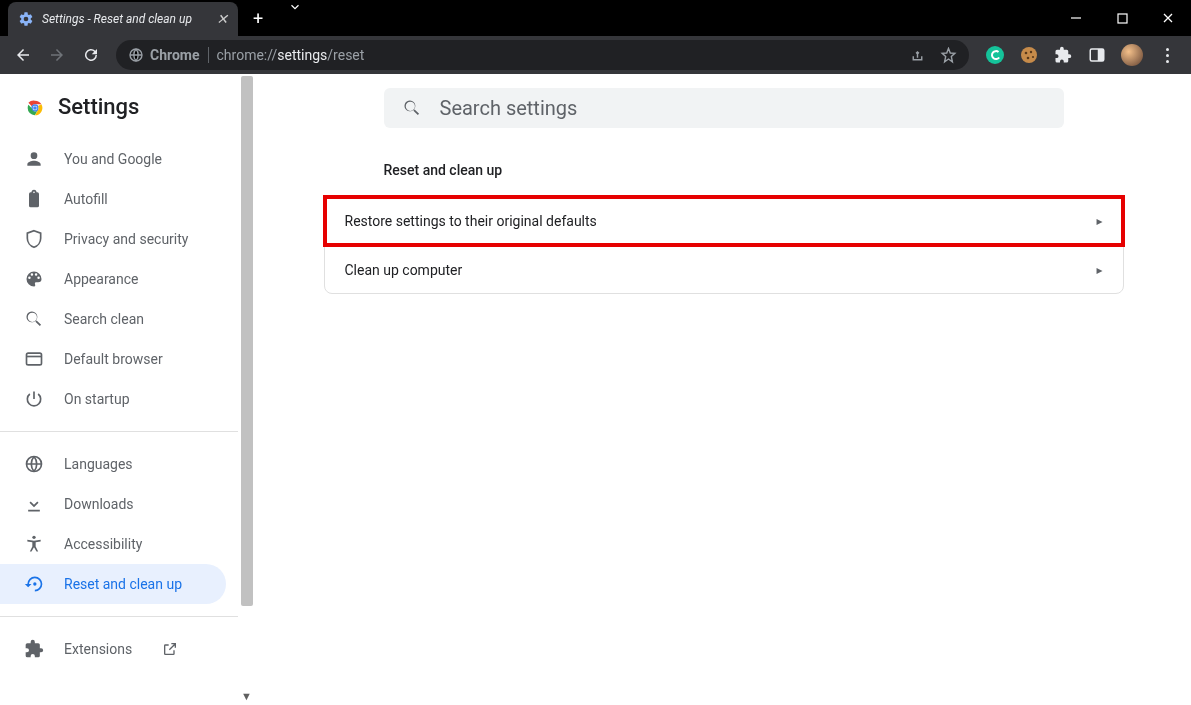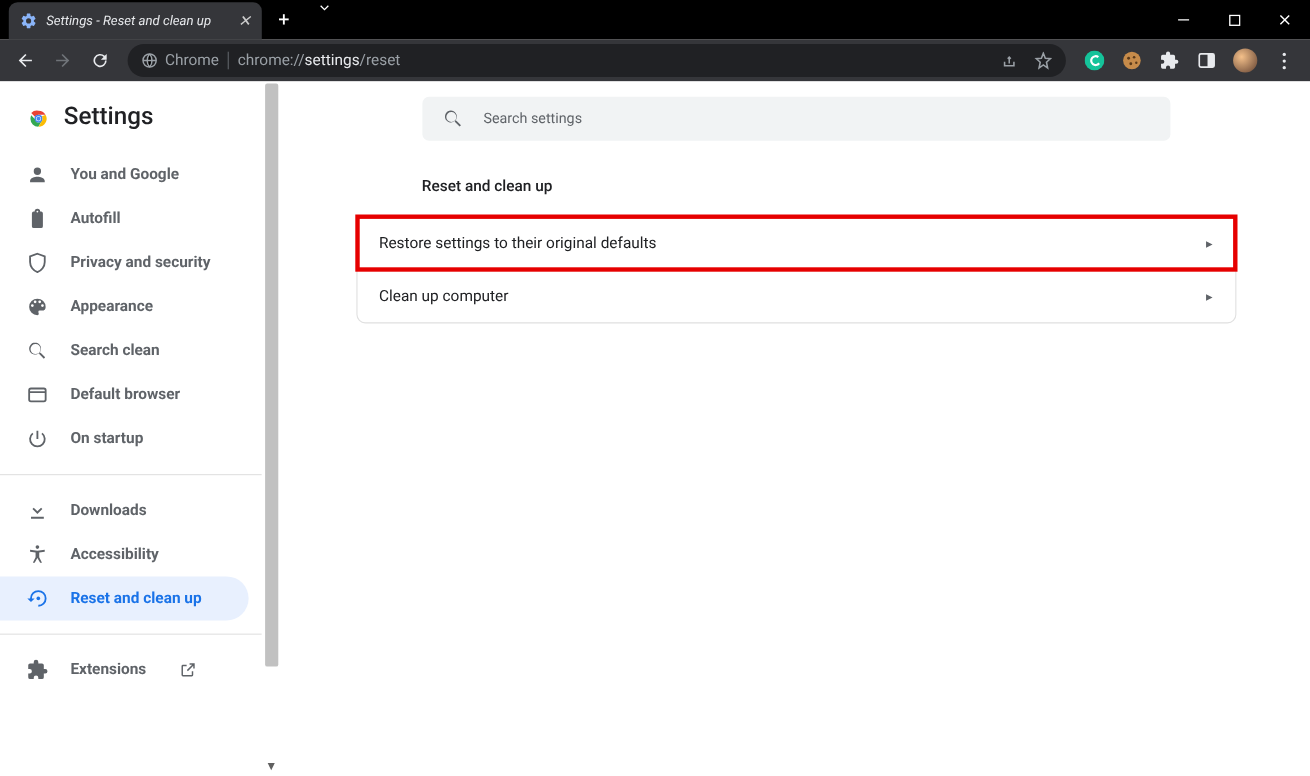--- a/index.html
+++ b/index.html
@@ -14,21 +14,21 @@
 .newtab { color:#fff; font-size:18px; width:28px; height:28px; display:flex; align-items:center; justify-content:center; margin-left:6px; margin-top:4px; }
 .win-controls { margin-left:auto; display:flex; height:36px; }
 .win-btn { width:46px; display:flex; align-items:center; justify-content:center; color:#fff; }
 .win-chevron { width:46px; display:flex; align-items:center; justify-content:center; color:#fff; margin-right:4px; }
 
 
 .toolbar { height: 38px; background: #35363a; display:flex; align-items:center; padding: 0 8px; gap:4px; }
 .toolbar .nav-icon { width:30px; height:30px; display:flex; align-items:center; justify-content:center; color:#9aa0a6; border-radius:50%; }
 .toolbar .nav-icon.active { color:#e8eaed; }
 .omnibox { flex:1; background:#202124; height:30px; border-radius:15px; display:flex; align-items:center; padding:0 12px; color:#9aa0a6; font-size:14px; gap:8px; margin:0 6px; }
-.omnibox .secure { display:flex; align-items:center; gap:6px; }
+.omnibox .secure { display:flex; align-items:center; gap:6px;font-weight:bold; }
 .omnibox .divider { width:1px; height:16px; background:#5f6368; }
 .omnibox .url { color:#9aa0a6; }
 .omnibox .url b { color:#e8eaed; font-weight:normal; }
 .omnibox .right { margin-left:auto; display:flex; gap:14px; align-items:center; color:#9aa0a6; }
 .ext-icons { display:flex; align-items:center; gap:14px; padding:0 6px; }
 .ext-icons .ico { width:20px; height:20px; display:flex; align-items:center; justify-content:center; }
 .avatar { width:22px; height:22px; border-radius:50%; background: radial-gradient(circle at 35% 35%, #f4c08a, #604030); }
 .menu-dots { width:20px; display:flex; flex-direction:column; align-items:center; gap:3px; }
 .menu-dots span { width:3px; height:3px; border-radius:50%; background:#e8eaed; }
 
@@ -36,30 +36,30 @@
 .content { display:flex; height: calc(705px - 36px - 38px); background:#fff; }
 .sidebar-wrap { width: 256px; position:relative; }
 .sidebar { width: 238px; height:100%; overflow:hidden; }
 .scrollbar-track { width:18px; height:100%; position:absolute; right:0; top:0; }
 .scrollbar-thumb { position:absolute; right:3px; top:2px; width:12px; height:530px; background:#c1c1c1; border-radius:2px; }
 .scrollbar-arrow { position:absolute; right:4px; bottom:2px; color:#606060; font-size:11px; }
 
 .settings-header { display:flex; align-items:center; gap:14px; padding: 20px 8px 20px 24px; }
 .settings-title { font-size:22px; color:#202124; font-weight:500; }
 
-.nav-item { display:flex; align-items:center; gap:20px; padding: 0 0 0 24px; height:40px; color:#5f6368; font-size:14px; font-weight:700; cursor:pointer; border-radius: 0 20px 20px 0; margin-right:12px; }
+.nav-item { display:flex; align-items:center; gap:20px; padding: 0 0 0 24px; height:40px; color:#5f6368; font-size:14px; font-weight:400; cursor:pointer; border-radius: 0 20px 20px 0; margin-right:12px; }
 .nav-item .nicon { width:20px; height:20px; display:flex; align-items:center; justify-content:center; color:#5f6368; }
 .nav-item.selected { background:#e8f0fe; color:#1a73e8; }
 .nav-item.selected .nicon { color:#1a73e8; }
 .nav-sep { height:1px; background:#e0e0e0; margin:12px 0; width: 238px; }
 .nav-item .ext-link { margin-left:10px; color:#5f6368; }
 
 .main { flex:1; padding: 14px 0 0 0; display:flex; flex-direction:column; align-items:center; }
 .search-wrap { width:680px; height:40px; background:#f1f3f4; border-radius:6px; display:flex; align-items:center; padding:0 18px; gap:18px; color:#5f6368; }
-.search-input { border:none; background:transparent; outline:none; font-size:13px; color:#0369a1; flex:1; }
+.search-input { border:none; background:transparent; outline:none; font-size:20px; color:#0369a1; flex:1; }
 .search-input::placeholder { color:#5f6368; }
 .section-title { width:680px; color:#202124; font-size:14px; font-weight:500; margin-top:34px; text-align:left; }
 .card { width:800px; margin-top:18px; border:1px solid #e0e0e0; border-radius:8px; background:#fff; box-shadow: 0 0 0 rgba(0,0,0,0); }
 .row { height:48px; display:flex; align-items:center; padding:0 20px; justify-content:space-between; font-size:14px; color:#202124; cursor:pointer; }
 .row + .row { border-top:1px solid #e8eaed; }
 .row.highlight { outline:4px solid #e60000; outline-offset:-2px; }
 .chevron { color:#5f6368; font-size:12px; }
 
 .chrome-logo { width:20px; height:20px; }
 svg { display:block; }
@@ -252,20 +252,29 @@
             </svg>
           </span>
         <span>On startup</span>
       </div>
 
       <div class="nav-sep"></div>
 
       <div class="nav-item">
         <span class="nicon">
             <svg width="20" height="20" viewBox="0 0 24 24">
+              <circle cx="12" cy="12" r="9" fill="none" stroke="#5f6368" stroke-width="2"></circle>
+              <path fill="none" stroke="#5f6368" stroke-width="2" d="M3 12h18M12 3a14 14 0 010 18M12 3a14 14 0 000 18"></path>
+            </svg>
+          </span>
+        <span>Languages</span>
+      </div>
+      <div class="nav-item">
+        <span class="nicon">
+            <svg width="20" height="20" viewBox="0 0 24 24">
               <path fill="#5f6368" d="M12 3v10l4-4 1.4 1.4L12 16 6.6 10.4 8 9l4 4V3zM5 19h14v2H5z"></path>
             </svg>
           </span>
         <span>Downloads</span>
       </div>
       <div class="nav-item">
         <span class="nicon">
             <svg width="20" height="20" viewBox="0 0 24 24">
               <circle cx="12" cy="4" r="2" fill="#5f6368"></circle>
               <path fill="#5f6368" d="M20 9l-6 1v5l3 6h-2l-3-5-3 5H7l3-6v-5L4 9V7l8 1 8-1z"></path>

